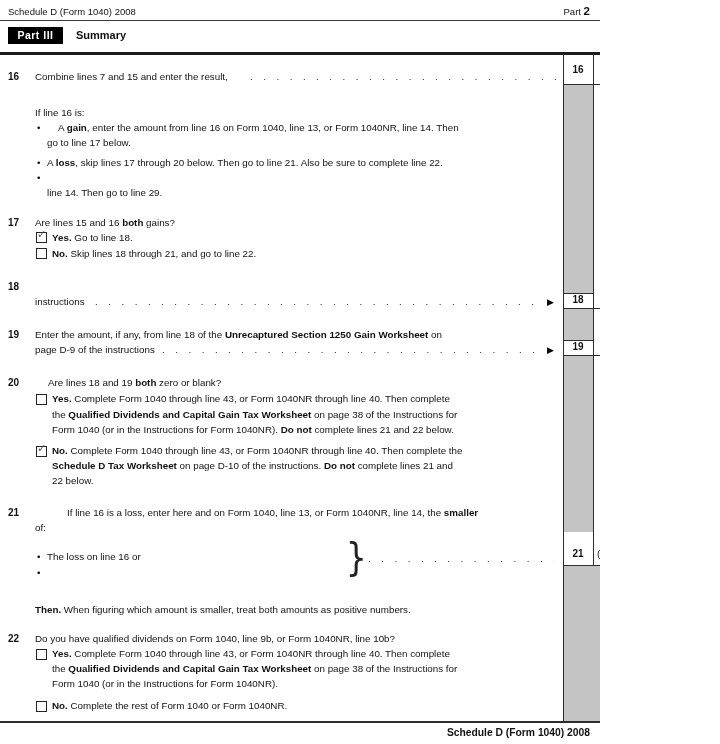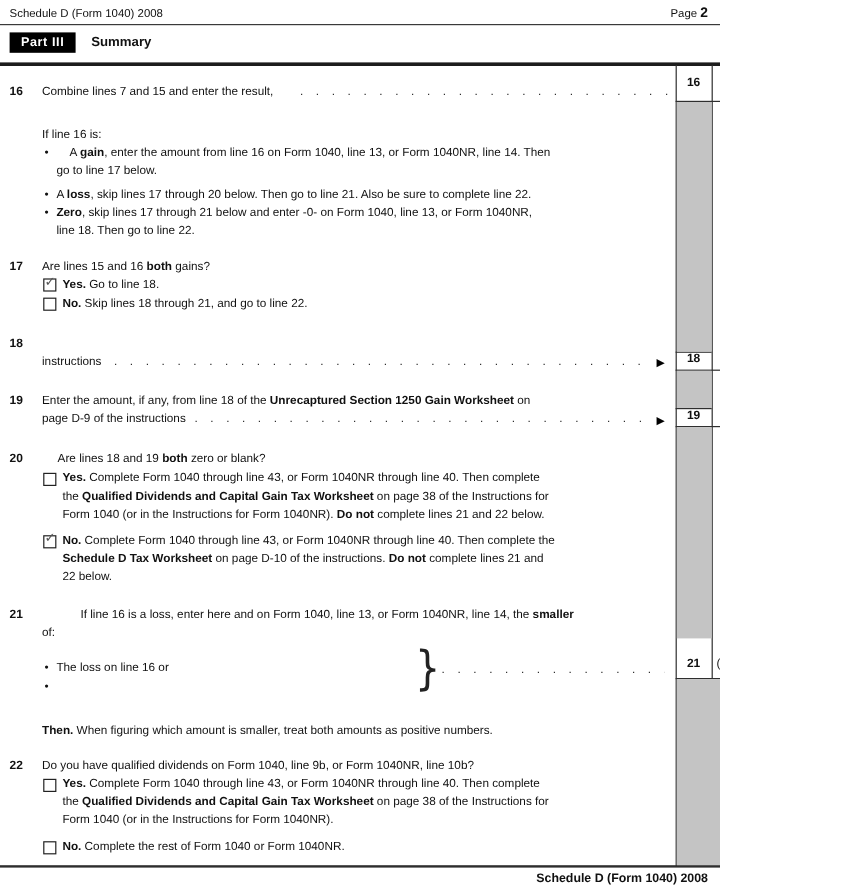--- a/index.html
+++ b/index.html
@@ -31,21 +31,21 @@
          font-family:"DejaVu Sans",sans-serif;transform:scale(0.85,1.0);line-height:39px;}
   .bullet{position:absolute;font-size:9.8px;}
 </style>
 </head>
 <body>
 
 <div class="page">
 
   <div class="hdr" style="left:8px;top:6px;">Schedule D (Form 1040) 2008</div>
   <div class="hdr" style="right:10px;top:5px;">
-    <span>Page</span>
+    <span>Part</span>
     <span class="pgnum">2</span>
   </div>
   <div class="rule-thin" style="top:20px;"></div>
 
   <div class="part-badge">Part III</div>
   <div class="part-title">Summary</div>
   <div class="rule-thick" style="top:52px;"></div>
 
   <div class="vline" style="left:563px;top:54px;height:668px;"></div>
   <div class="vline" style="left:593px;top:54px;height:511px;"></div>
@@ -67,22 +67,21 @@
   <div class="boxno" style="left:563px;top:64px;">16</div>
   <div class="val" style="left:598px;top:66px;width:70px;">9,350</div>
 
   <div class="t" style="left:35px;top:107px;">If line 16 is:</div>
   <div class="bullet" style="left:37px;top:122px;">•</div>
   <div class="t" style="left:58px;top:122px;">A <b>gain</b>, enter the amount from line 16 on Form 1040, line 13, or Form 1040NR, line 14. Then</div>
   <div class="t" style="left:47px;top:137px;">go to line 17 below.</div>
   <div class="bullet" style="left:37px;top:157px;">•</div>
   <div class="t" style="left:47px;top:157px;">A <b>loss</b>, skip lines 17 through 20 below. Then go to line 21. Also be sure to complete line 22.</div>
   <div class="bullet" style="left:37px;top:172px;">•</div>
-  <div class="t" style="left:47px;top:172px;"><b>Zero</b>, skip lines 17 through 21 below and enter -0- on Form 1040, line 13, or Form 1040NR,</div>
-  <div class="t" style="left:47px;top:187px;">line 18. Then go to line 22.</div>
+  <div class="t" style="left:47px;top:187px;">line 14. Then go to line 29.</div>
 
   <div class="num" style="left:8px;top:217px;">17</div>
   <div class="t" style="left:35px;top:217px;">Are lines 15 and 16 <b>both</b> gains?</div>
   <div class="cb" style="left:36px;top:232px;">
       <span>✓</span>
     </div>
   <div class="t" style="left:52px;top:232px;"><b>Yes.</b> Go to line 18.</div>
   <div class="cb" style="left:36px;top:248px;">
       <span></span>
     </div>

